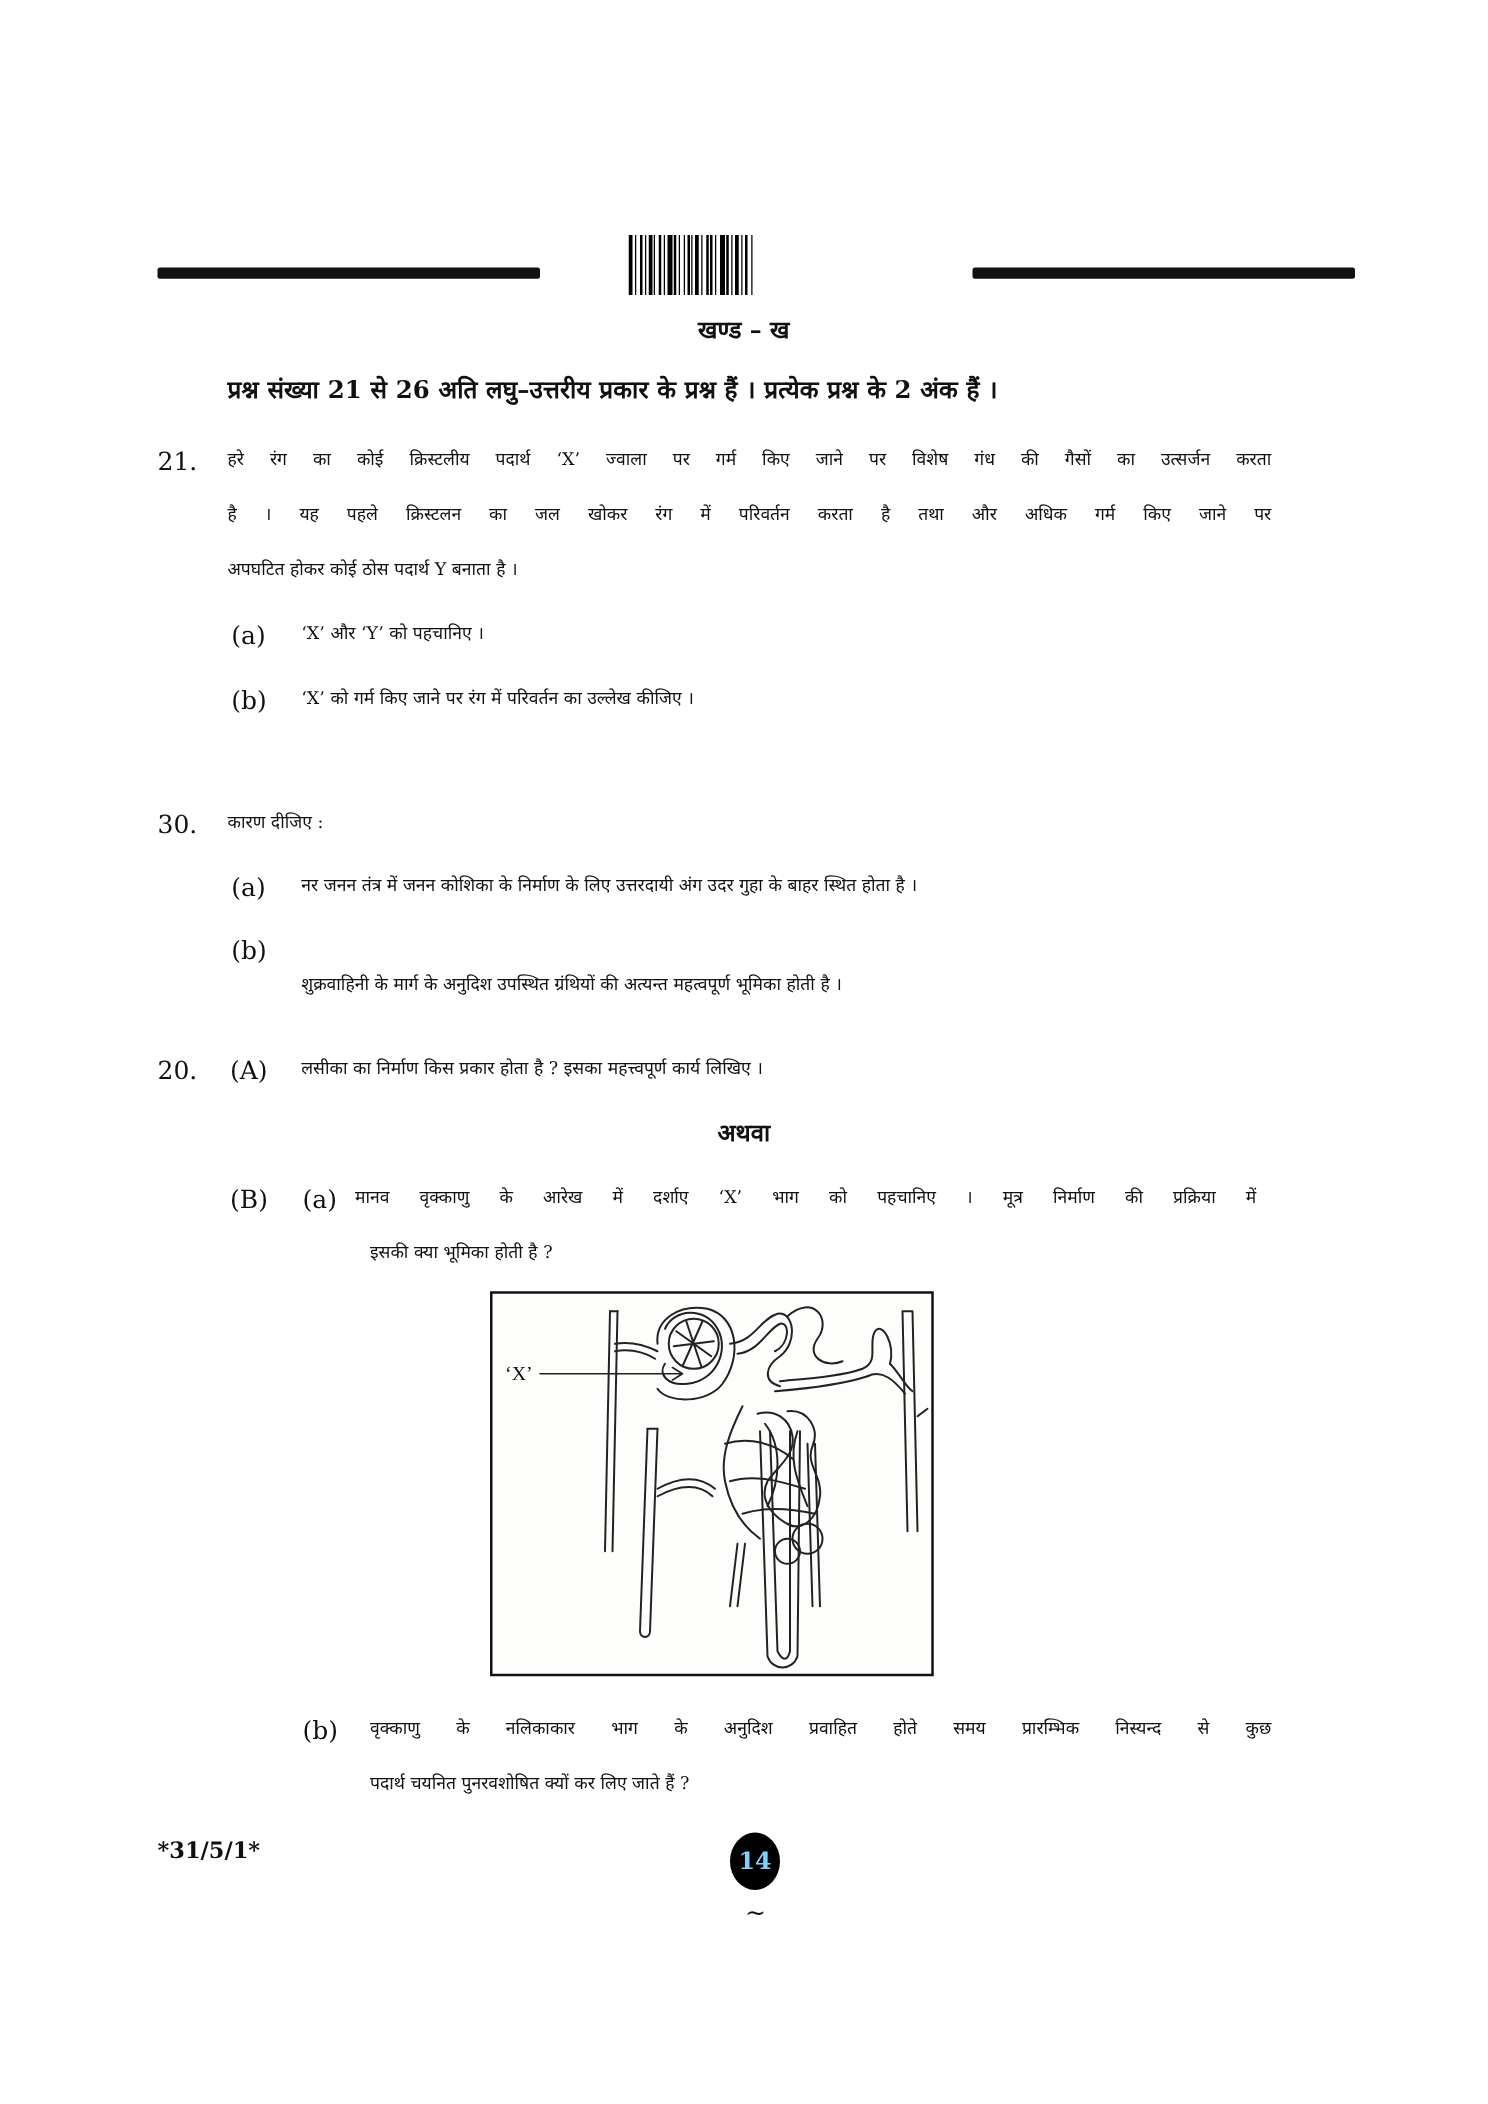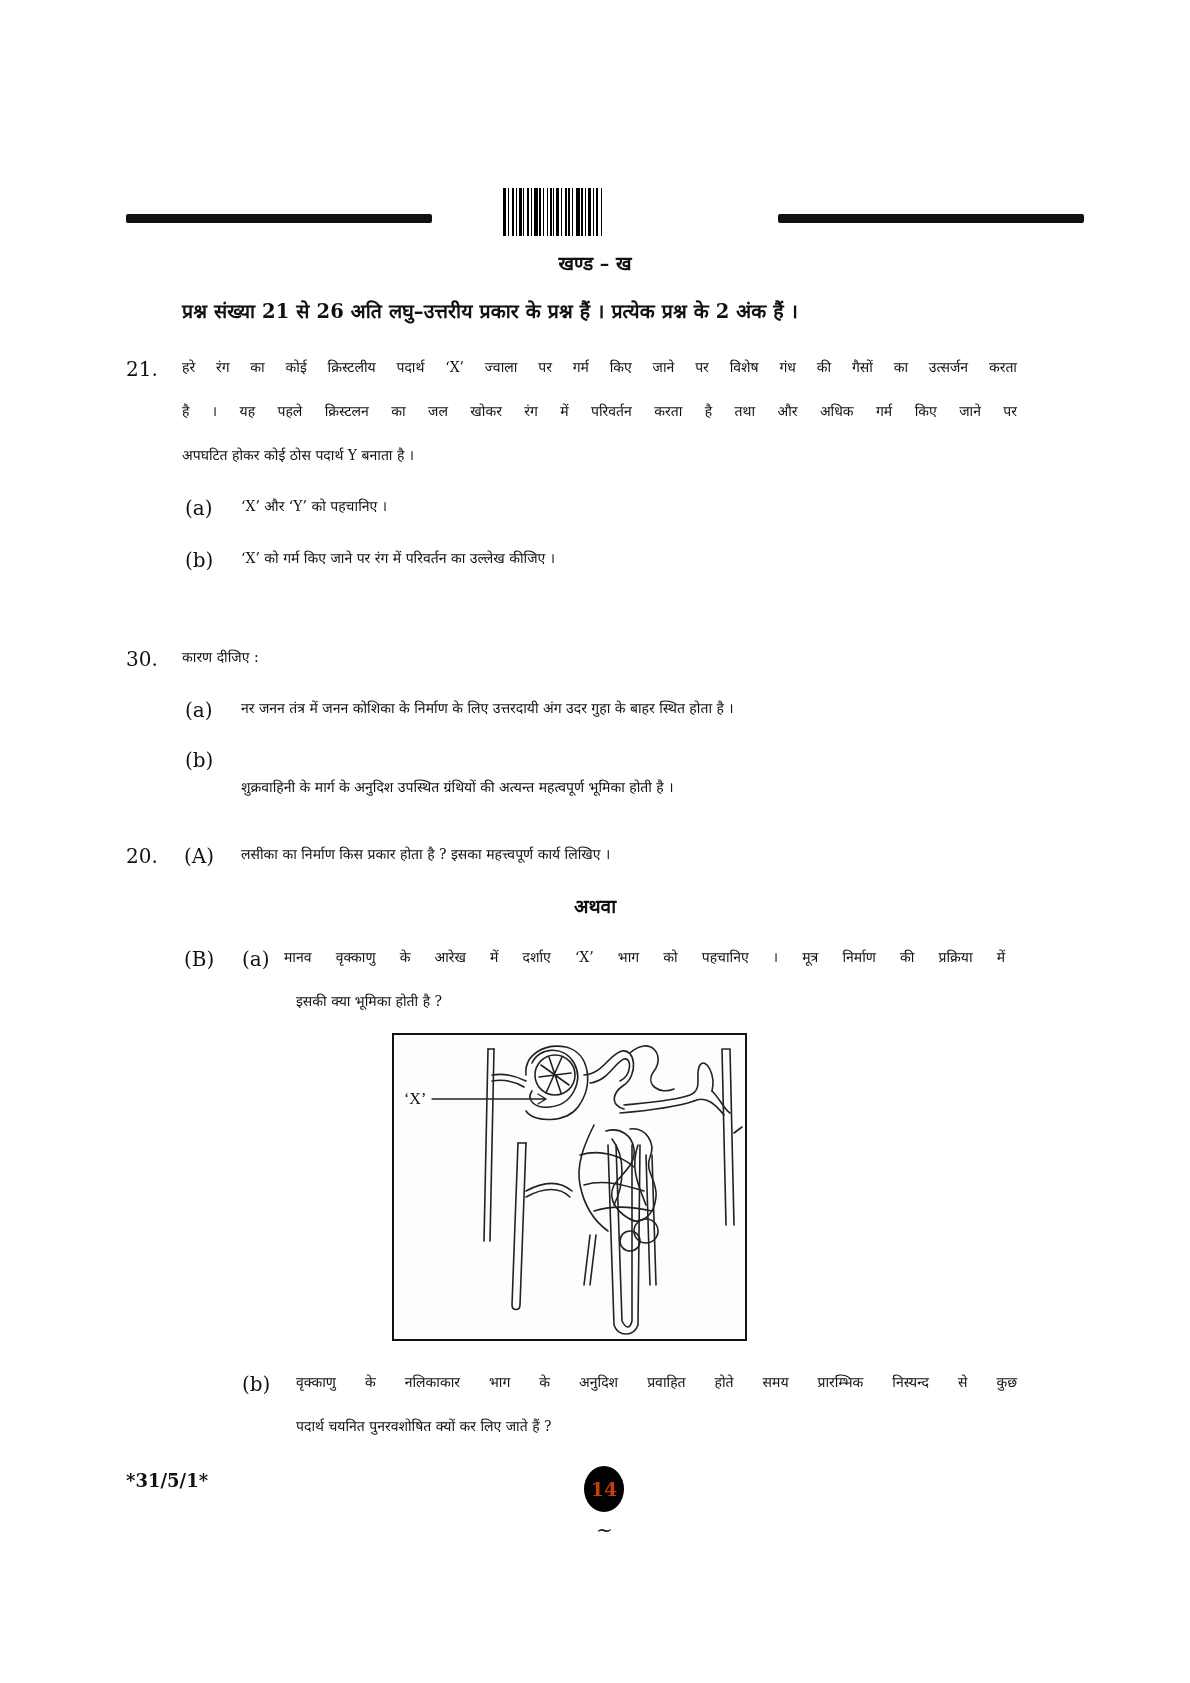--- a/index.html
+++ b/index.html
@@ -13,21 +13,21 @@
   .barcode i { display: block; height: 100%; }
   .section-title { position: absolute; left: 0; width: 1190px; top: 250px; text-align: center; font-weight: bold; font-size: 19px; }
   .instruction { position: absolute; left: 182px; top: 297px; font-weight: bold; font-size: 19.5px; letter-spacing: 0.1px; }
   .qnum { position: absolute; font-size: 20px; }
   .line { position: absolute; font-size: 14px; white-space: nowrap; }
   .just { text-align: justify; text-align-last: justify; white-space: normal; }
   .label { position: absolute; font-size: 20px; }
   .ortitle { position: absolute; left: 0; width: 1190px; text-align: center; top: 893px; font-weight: bold; font-size: 19px; }
   .diagram { position: absolute; left: 392px; top: 1033px; width: 355px; height: 308px; border: 2px solid #111; background: #fdfdfb; box-sizing: border-box; }
   .footer-code { position: absolute; left: 126px; top: 1470px; font-weight: bold; font-size: 18px; }
-  .page-badge { position: absolute; left: 584px; top: 1466px; width: 40px; height: 46px; border-radius: 50%; background: #000; color: #c2410c; font-weight: bold; font-size: 19px; display:flex; align-items:center; justify-content:center; }
+  .page-badge { position: absolute; left: 584px; top: 1466px; width: 40px; height: 46px; border-radius: 50%; background: #000; color: #7dd3fc; font-weight: bold; font-size: 19px; display:flex; align-items:center; justify-content:center; }
   .tilde { position: absolute; left: 596px; top: 1518px; font-size: 20px; }
 </style>
 </head>
 <body>
 
 <div class="rule" style="left:126px; top:214px; width:306px;"></div>
 <div class="rule" style="left:778px; top:214px; width:306px;"></div>
 <div class="barcode" id="barcode">
     <span style="width: 3px;"></span>
     <i style="width: 2px;"></i>

